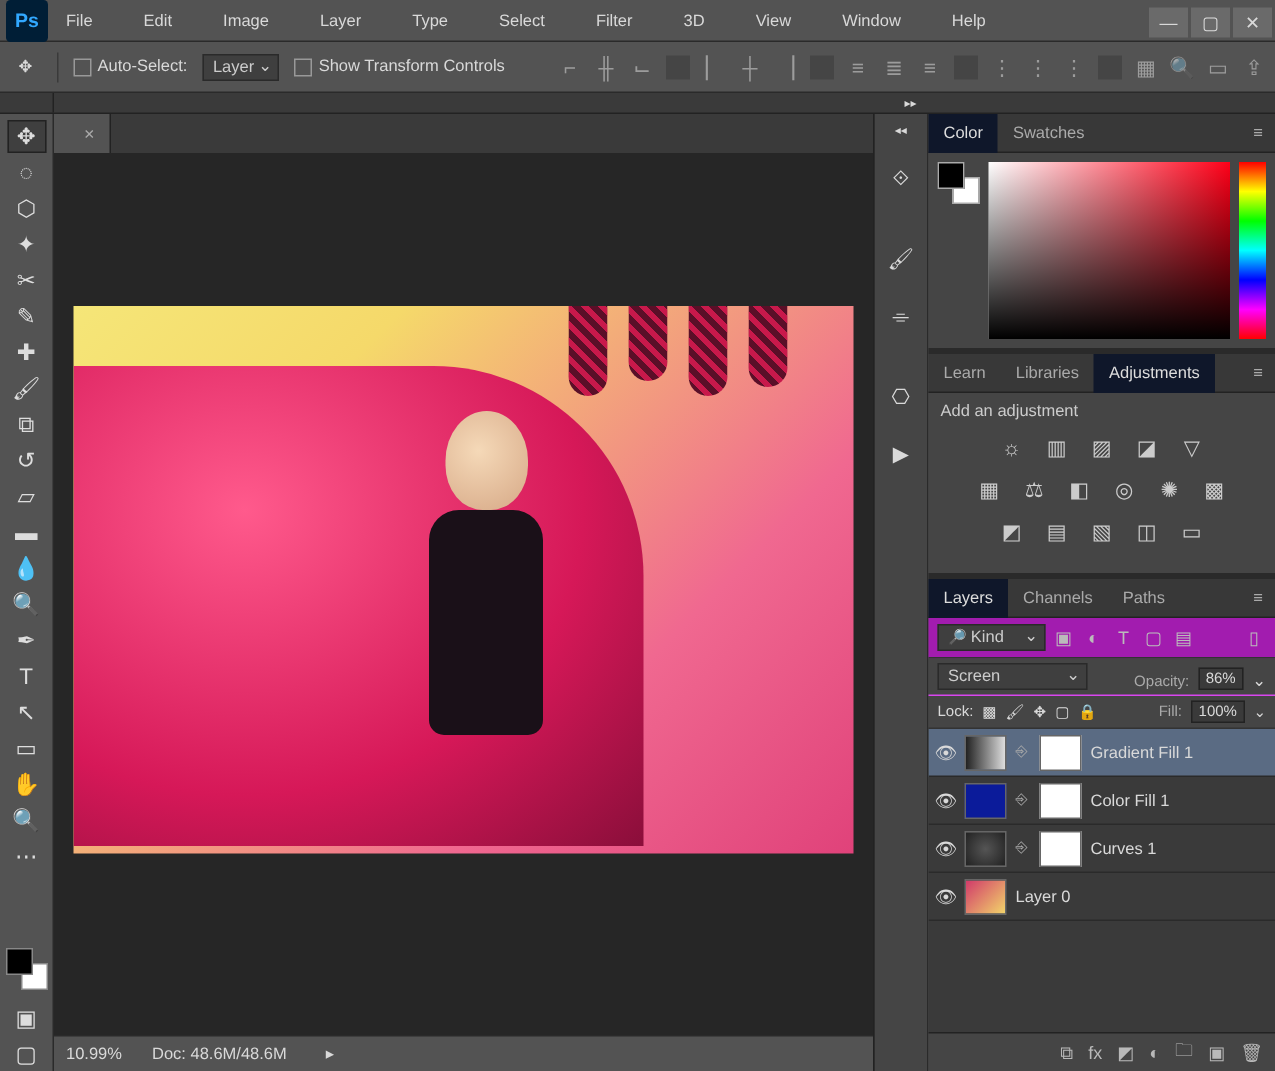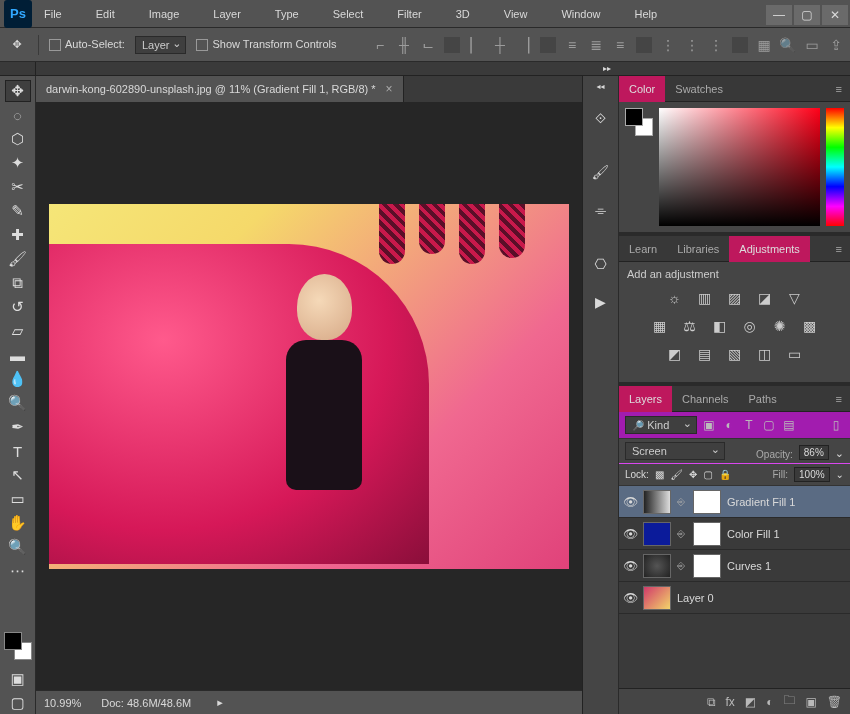--- a/index.html
+++ b/index.html
@@ -40,21 +40,21 @@
   .figure .hair { position:absolute; top:-6px; left:26px; width:74px; height:110px; background:linear-gradient(#5a2c20,#3a1a12); border-radius:40% 40% 30% 30%; z-index:-1;}
   .figure .torso { width:76px; height:150px; background:#1a1018; margin:0 auto; border-radius:20px 20px 10px 10px;}
   .bgshapes { position:absolute; right:0; top:0; width:200px; height:200px;}
   .bgshapes .bunt { position:absolute; width:26px; height:60px; background:repeating-linear-gradient(45deg,#c8194b 0 4px,#fff0 4px 8px),#5a0f28; border-radius:0 0 14px 14px;}
   .statusbar { height:24px; background:#535353; border-top:1px solid #2a2a2a; display:flex; align-items:center; padding:0 8px; gap:20px; font-size:11px;}
   .collapsed-dock { width:36px; background:#454545; border-right:1px solid #2a2a2a; display:flex; flex-direction:column; align-items:center; padding-top:6px; gap:16px;}
   .collapsed-dock .dico { width:22px; height:22px; display:flex; align-items:center; justify-content:center; font-size:14px;}
   .panels { width:231px; background:#454545; display:flex; flex-direction:column;}
   .panel-tabs { height:26px; background:#383838; border-bottom:1px solid #222; display:flex; align-items:center;}
   .ptab { padding:6px 10px; font-size:11px; color:#aaa; height:26px; display:flex; align-items:center;}
-  .ptab.active { background:#be185d; color:#ddd;text-align:center;}
+  .ptab.active { background:#0f172a; color:#ddd;text-align:center;}
   .ptab.menu-ico { margin-left:auto; padding:6px 8px;}
   .color-panel { padding:6px; display:flex; gap:6px; background:#454545;}
   .fgbg-mini { position:relative; width:28px; height:28px;}
   .fgbg-mini .fg { position:absolute; width:18px; height:18px; background:#000; border:1px solid #aaa; top:0; left:0; z-index:2;}
   .fgbg-mini .bg { position:absolute; width:18px; height:18px; background:#fff; border:1px solid #aaa; bottom:0; right:0;}
   .ramp { flex:1; height:118px; background:linear-gradient(to bottom, rgba(0,0,0,0), #000 100%), linear-gradient(to right, #fff, #ff0018); position:relative;}
   .hue { width:18px; height:118px; background:linear-gradient(to bottom,#ff0000,#ffff00,#00ff00,#00ffff,#0000ff,#ff00ff,#ff0000);}
   .adj-body { padding:6px 8px 14px; background:#454545;}
   .adj-row { display:flex; gap:12px; justify-content:center; padding:5px 0;}
   .adj-row span { width:18px; height:18px; display:flex; align-items:center; justify-content:center; font-size:14px; color:#ccc;}
@@ -166,21 +166,20 @@
       <div class="fg"></div>
       <div class="bg"></div>
     </div>
     <div class="tb-btn">▣</div>
     <div class="tb-btn">▢</div>
   </div>
 
   <div class="doc-area">
     <div class="doc-tab">
       <div class="tab">
-        <span>darwin-kong-602890-unsplash.jpg @ 11% (Gradient Fill 1, RGB/8) *</span>
         <span class="close-x">×</span>
       </div>
     </div>
     <div class="canvas-wrap">
       <div class="canvas">
         <div class="van"></div>
         <div class="bgshapes">
           <div class="bunt" style="left:10px;top:0"></div>
           <div class="bunt" style="left:50px;top:-10px"></div>
           <div class="bunt" style="left:90px;top:0"></div>

